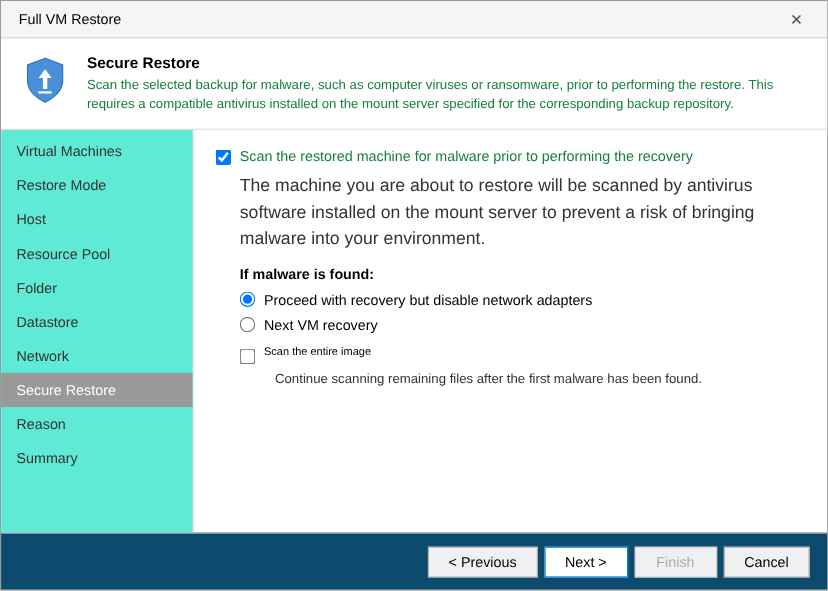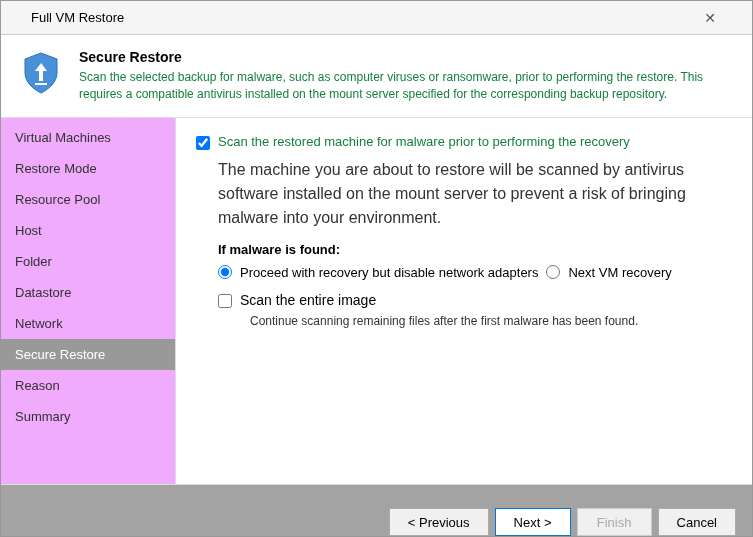--- a/index.html
+++ b/index.html
@@ -17,21 +17,21 @@
       height: 537px;
       background: #fff;
       border: 1px solid #999;
       box-shadow: 2px 2px 8px rgba(0,0,0,0.3);
       display: flex;
       flex-direction: column;
     }
     .title-bar {
       background: #f5f5f5;
       border-bottom: 1px solid #ccc;
-      padding: 8px 30px;
+      padding: 8px 16px;
       display: flex;
       align-items: center;
       justify-content: space-between;
       height: 34px;
     }
     .title-bar-text {
       font-size: 13px;
       color: #000;
     }
     .title-bar-close {
@@ -69,21 +69,21 @@
       color: #15803d;
       line-height: 1.4;
     }
     .content-area {
       display: flex;
       flex: 1;
       overflow: hidden;
     }
     .sidebar {
       width: 175px;
-      background: #f0abfc;
+      background: #5eead4;
       border-right: 1px solid #ddd;
       padding: 4px 0;
       flex-shrink: 0;
     }
     .sidebar-item {
       padding: 8px 14px;
       cursor: pointer;
       color: #333;
       font-size: 13px;
       white-space: nowrap;
@@ -124,20 +124,21 @@
     .malware-label {
       margin-left: 22px;
       font-size: 13px;
       color: #000;
       margin-bottom: 8px;
       font-weight: 700;
     }
     .radio-group {
       margin-left: 22px;
       display: flex;
+      flex-direction: column;
       gap: 8px;
     }
     .radio-row {
       display: flex;
       align-items: center;
       gap: 8px;
     }
     .radio-row input[type="radio"] {
       width: 14px;
       height: 14px;
@@ -157,37 +158,37 @@
       gap: 8px;
       margin-bottom: 4px;
     }
     .checkbox-row input[type="checkbox"] {
       margin-top: 2px;
       width: 14px;
       height: 14px;
       flex-shrink: 0;
     }
     .checkbox-label {
-      font-size: 14px;
+      font-size: 10px;
       color: #000;
     }
     .checkbox-desc {
       margin-left: 32px;
       font-size: 12px;
       color: #333;
       line-height: 1.5;
     }
     .footer {
       border-top: 1px solid #ddd;
       padding: 0 16px;
       display: flex;
       justify-content: flex-end;
-      align-items: flex-end;
+      align-items: center;
       gap: 6px;
-      background: #a3a3a3;
+      background: #0c4a6e;
       height: 52px;
     }
     .btn {
       padding: 5px 18px;
       font-size: 13px;
       cursor: pointer;
       border: 1px solid #aaa;
       background: #f0f0f0;
       color: #000;
       min-width: 75px;
@@ -239,24 +240,24 @@
   <div class="content-area">
 
     <div class="sidebar">
       <div class="sidebar-item">
         <span>Virtual Machines</span>
       </div>
       <div class="sidebar-item">
         <span>Restore Mode</span>
       </div>
       <div class="sidebar-item">
+        <span>Host</span>
+      </div>
+      <div class="sidebar-item">
         <span>Resource Pool</span>
-      </div>
-      <div class="sidebar-item">
-        <span>Host</span>
       </div>
       <div class="sidebar-item">
         <span>Folder</span>
       </div>
       <div class="sidebar-item">
         <span>Datastore</span>
       </div>
       <div class="sidebar-item">
         <span>Network</span>
       </div>

